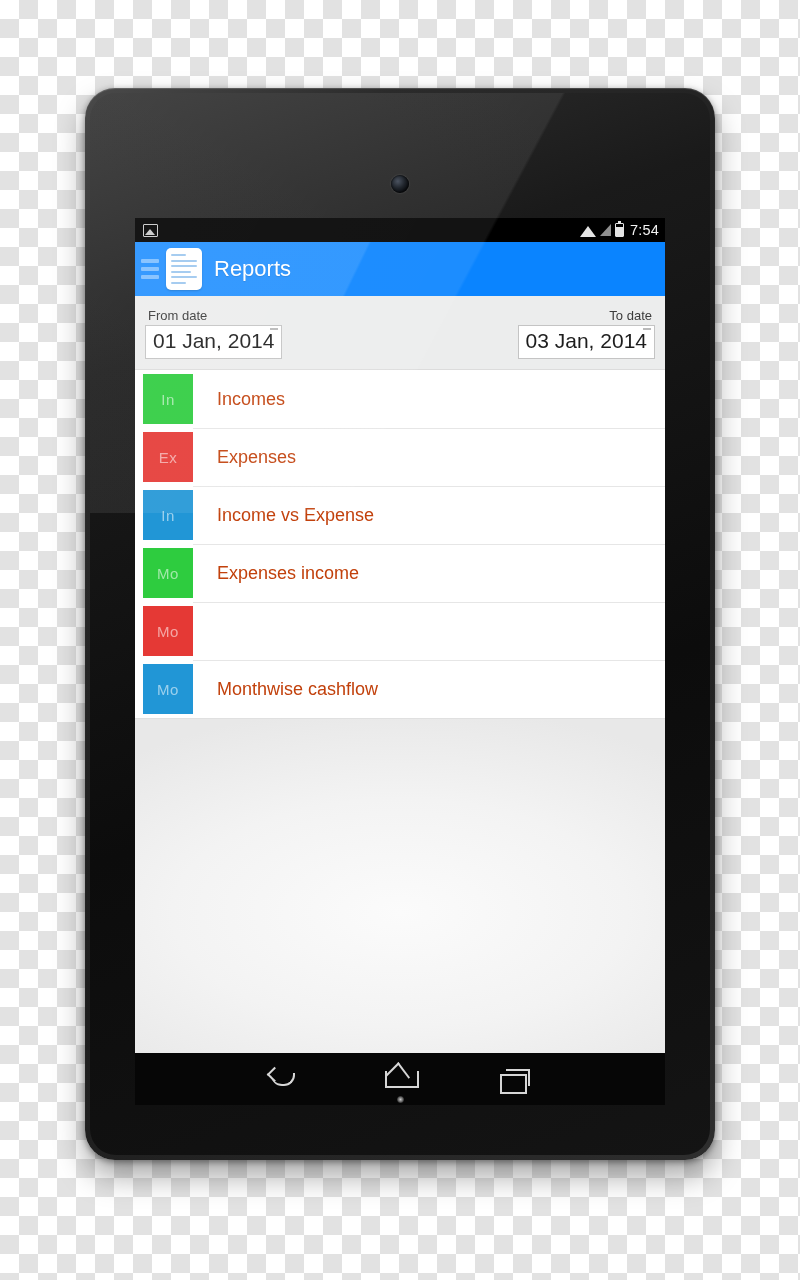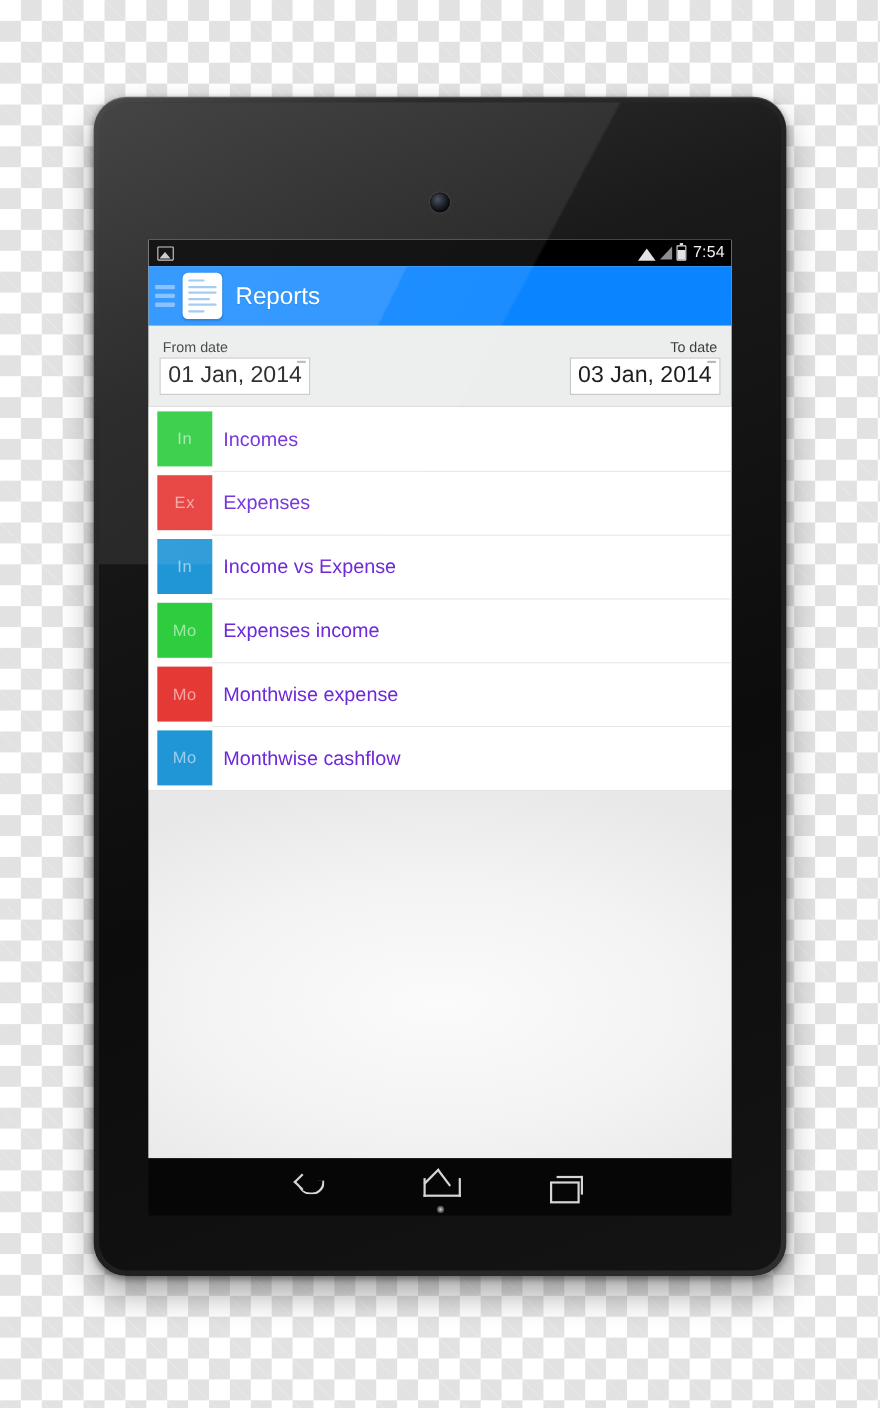--- a/index.html
+++ b/index.html
@@ -172,21 +172,21 @@
     position:absolute; left:58px; right:0; top:0; height:1px; background:#e6e6e6;
   }
   .list-row:first-child .sep { display:none; }
   .row-badge {
     width:50px; margin:4px 0 4px 8px; flex:0 0 auto;
     display:flex; align-items:center; justify-content:center;
     color:rgba(255,255,255,0.55);
     font-size:15px; letter-spacing:0.5px;
     overflow:hidden;
   }
-  .row-label { display:flex; align-items:center; padding-left:10px; font-size:18px; color:#6d28d9; }
+  .row-label { display:flex; align-items:center; padding-left:24px; font-size:18px; color:#c2410c; }
 
   
   #empty-area {
     flex:1;
     background:
       radial-gradient(ellipse 78% 62% at 50% 58%, #fbfbfb 0%, #f3f3f3 55%, #e8e8e8 100%);
     border-top:1px solid #e0e0e0;
   }
   #screen-inner { display:flex; flex-direction:column; height:100%; }
 
@@ -301,21 +301,20 @@
               <div class="row-label">Income vs Expense</div>
             </div>
             <div class="list-row">
               <div class="sep"></div>
               <div class="row-badge" style="background: rgb(46, 204, 63);">Mo</div>
               <div class="row-label">Expenses income</div>
             </div>
             <div class="list-row">
               <div class="sep"></div>
               <div class="row-badge" style="background: rgb(229, 57, 53);">Mo</div>
-              <div class="row-label">Monthwise expense</div>
             </div>
             <div class="list-row">
               <div class="sep"></div>
               <div class="row-badge" style="background: rgb(33, 150, 214);">Mo</div>
               <div class="row-label">Monthwise cashflow</div>
             </div>
           </div>
 
         <div id="empty-area"></div>
 

